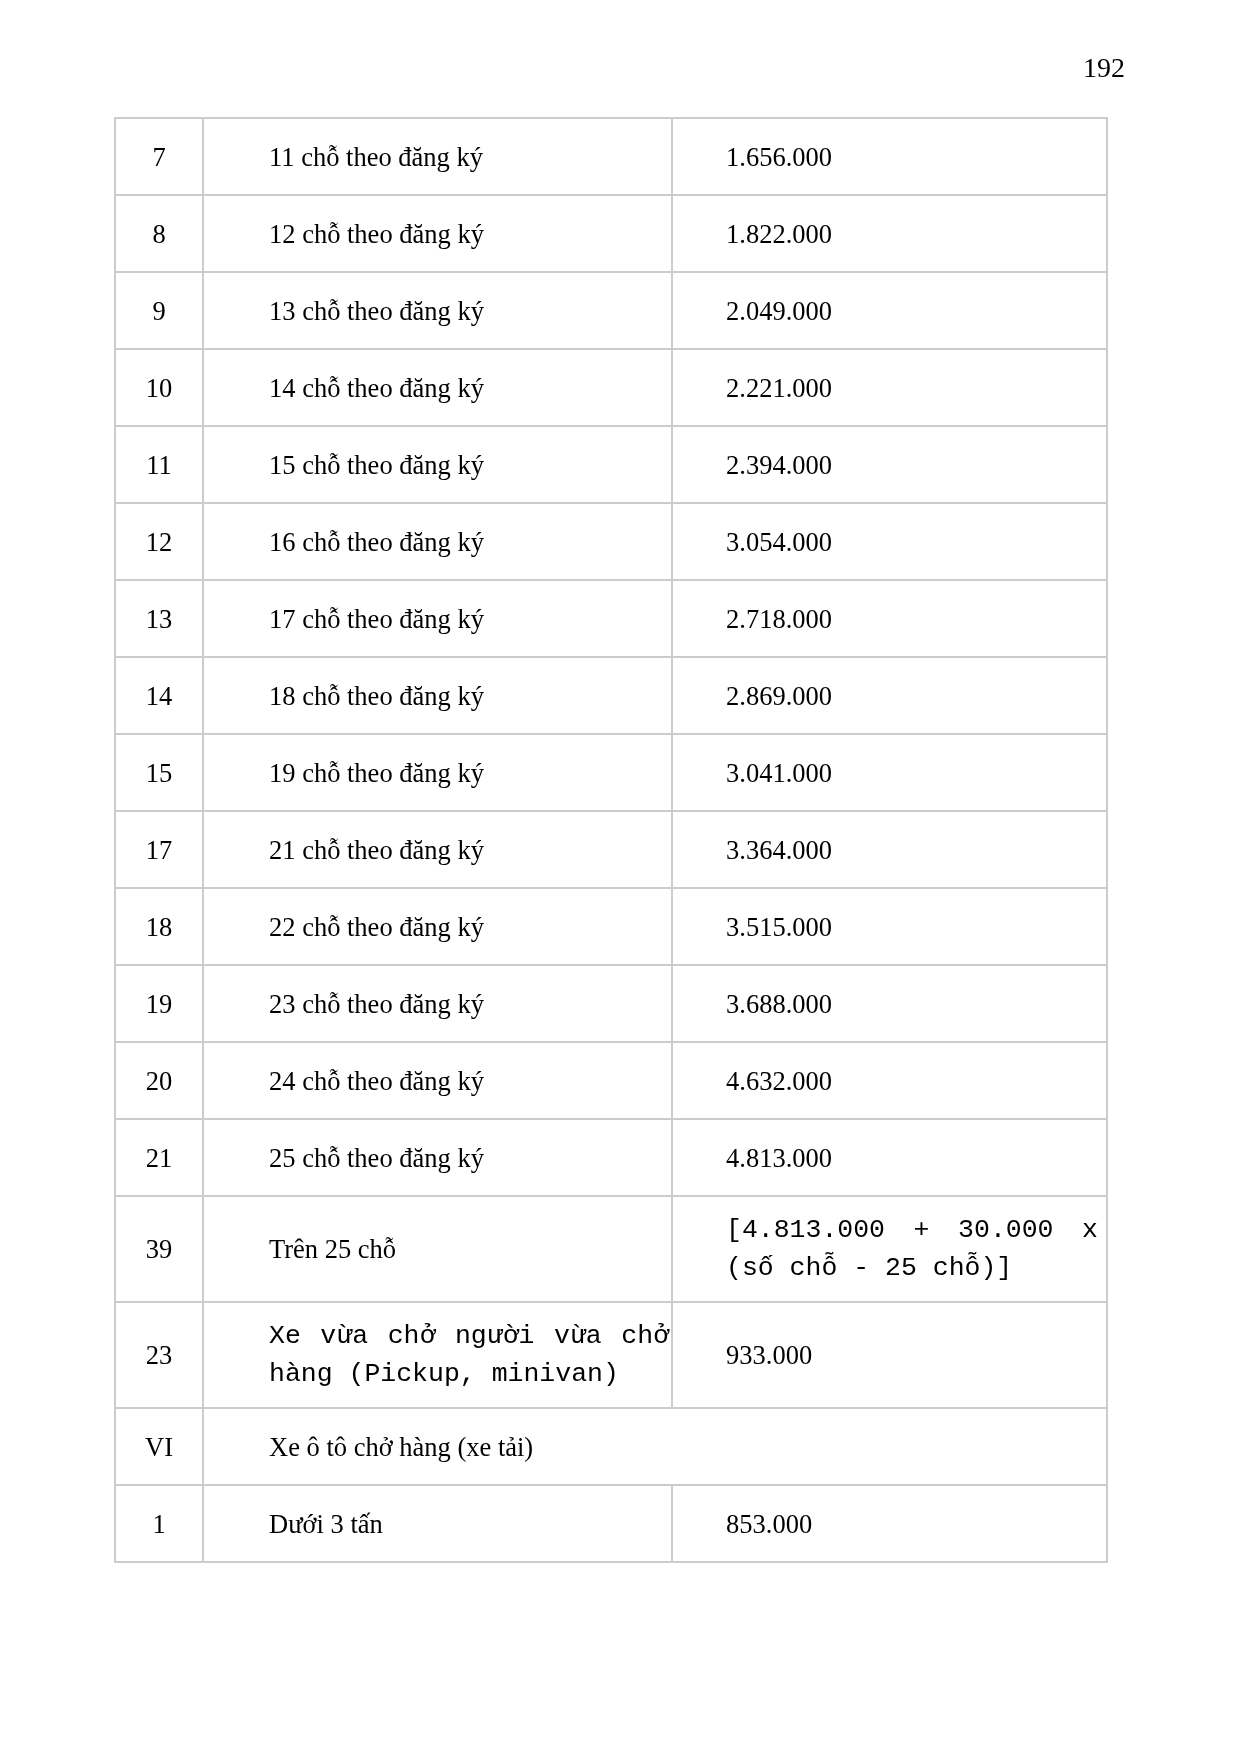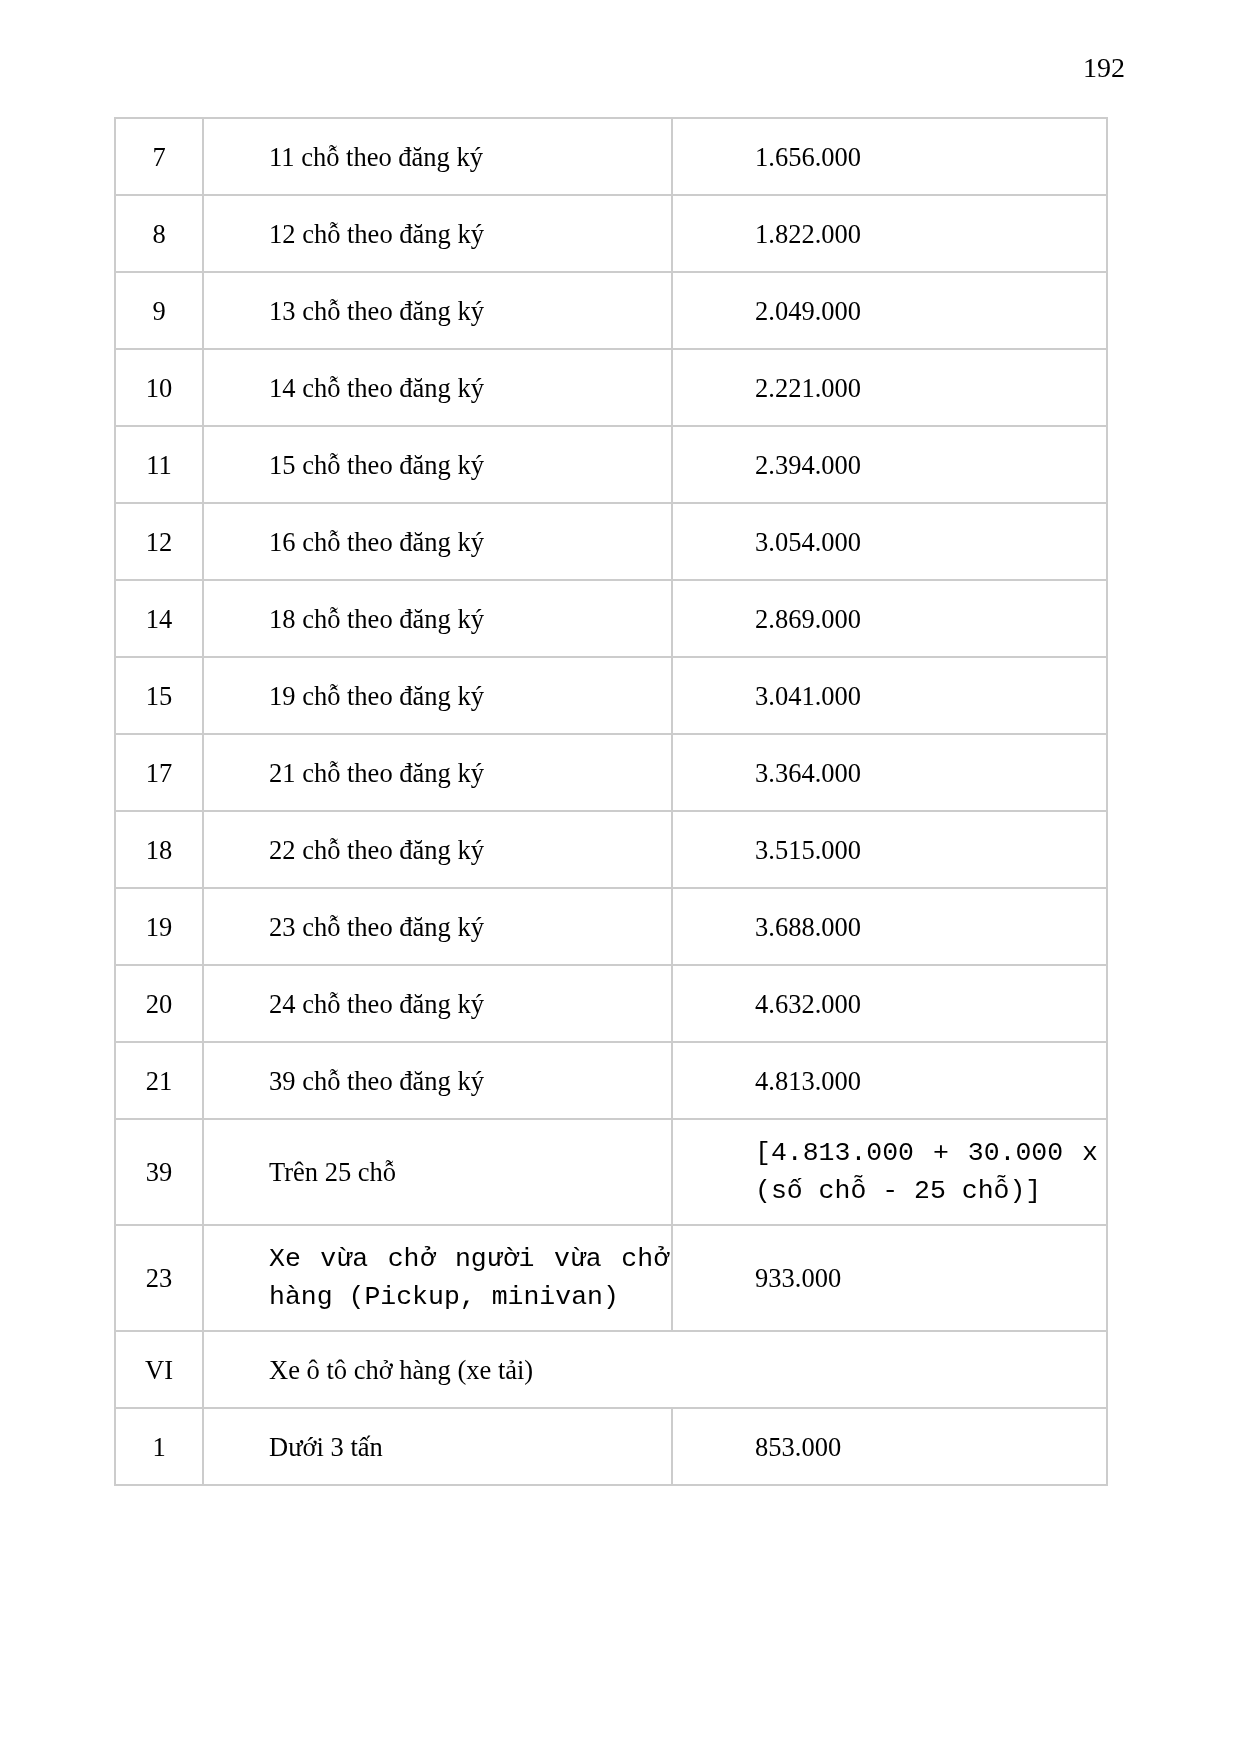--- a/index.html
+++ b/index.html
@@ -46,21 +46,21 @@
   td.col-no {
     text-align: center;
     padding-left: 2px;
     padding-right: 2px;
   }
   td.col-desc {
     padding-left: 65px;
     padding-right: 2px;
   }
   td.col-fee {
-    padding-left: 82px;
+    padding-left: 53px;
     padding-right: 8px;
     border-radius: 30px;
   }
   td.justify {
     text-align: justify;
     font-family: Liberation Mono, monospace;
   }
   tr.section-row td {
     font-weight: normal;
   }
@@ -101,20 +101,25 @@
         <td class="col-no">11</td>
         <td class="col-desc">15 chỗ theo đăng ký</td>
         <td class="col-fee">2.394.000</td>
       </tr>
       <tr>
         <td class="col-no">12</td>
         <td class="col-desc">16 chỗ theo đăng ký</td>
         <td class="col-fee">3.054.000</td>
       </tr>
       <tr>
+        <td class="col-no">13</td>
+        <td class="col-desc">17 chỗ theo đăng ký</td>
+        <td class="col-fee">2.718.000</td>
+      </tr>
+      <tr>
         <td class="col-no">14</td>
         <td class="col-desc">18 chỗ theo đăng ký</td>
         <td class="col-fee">2.869.000</td>
       </tr>
       <tr>
         <td class="col-no">15</td>
         <td class="col-desc">19 chỗ theo đăng ký</td>
         <td class="col-fee">3.041.000</td>
       </tr>
       <tr>
@@ -132,21 +137,21 @@
         <td class="col-desc">23 chỗ theo đăng ký</td>
         <td class="col-fee">3.688.000</td>
       </tr>
       <tr>
         <td class="col-no">20</td>
         <td class="col-desc">24 chỗ theo đăng ký</td>
         <td class="col-fee">4.632.000</td>
       </tr>
       <tr>
         <td class="col-no">21</td>
-        <td class="col-desc">39 chỗ theo đăng ký</td>
+        <td class="col-desc">25 chỗ theo đăng ký</td>
         <td class="col-fee">4.813.000</td>
       </tr>
       <tr>
         <td class="col-no">39</td>
         <td class="col-desc">Trên 25 chỗ</td>
         <td class="col-fee justify">[4.813.000 + 30.000 x (số chỗ - 25 chỗ)]</td>
       </tr>
       <tr>
         <td class="col-no">23</td>
         <td class="col-desc justify">Xe vừa chở người vừa chở hàng (Pickup, minivan)</td>

